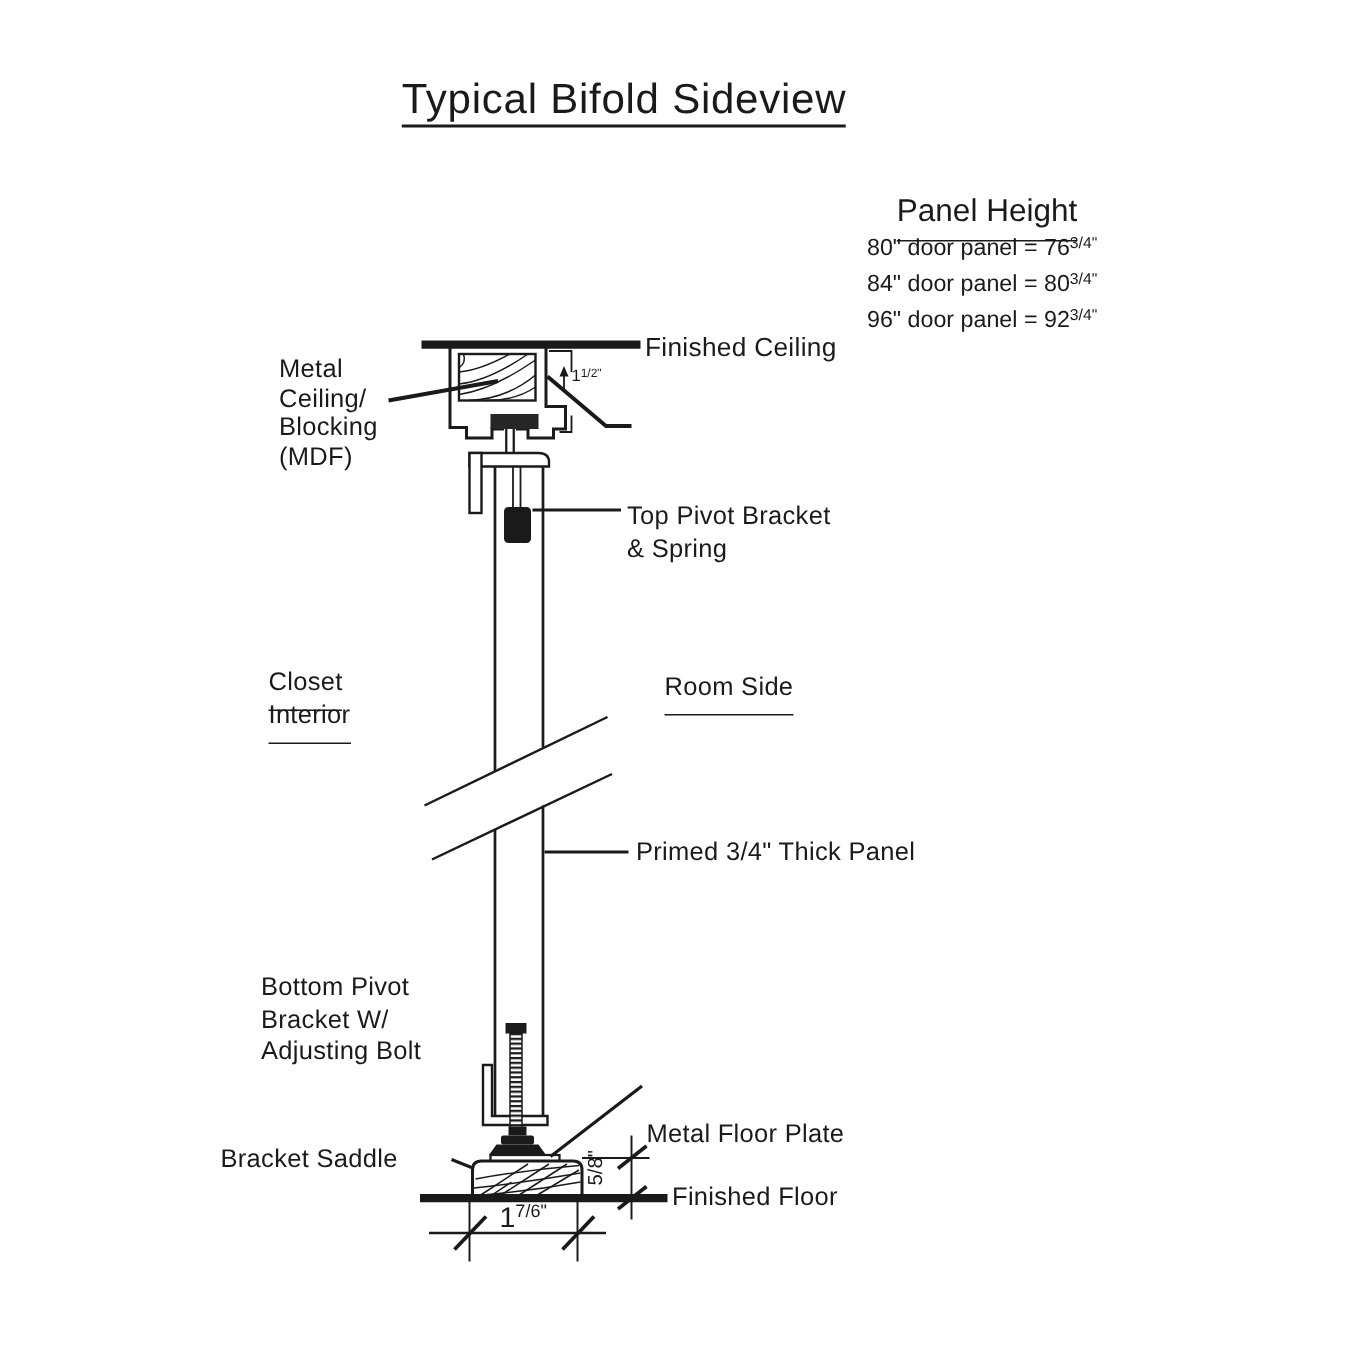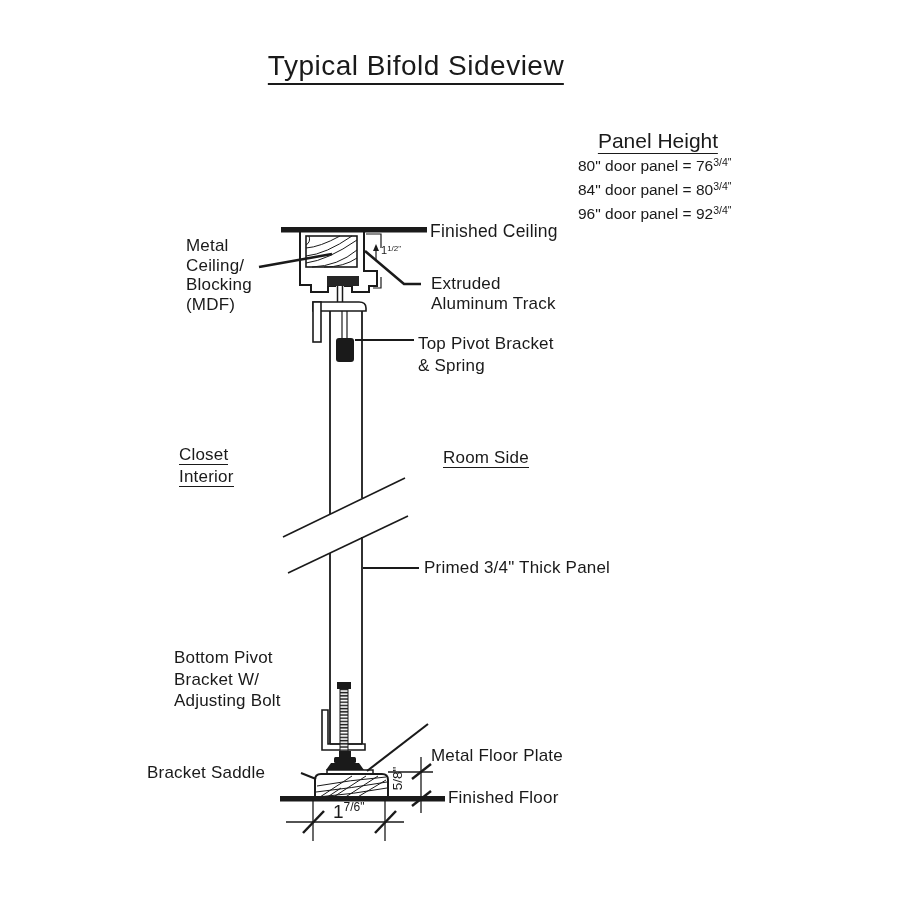--- a/index.html
+++ b/index.html
@@ -3,26 +3,26 @@
 <meta charset="utf-8">
 <style>
   html,body{margin:0;padding:0;background:#fff;}
   .stage{
     position:relative;width:780px;height:900px;background:#ffffff;
     font-family:"Liberation Sans", sans-serif;color:#1a1a1a;overflow:hidden;
   }
   .stage svg{position:absolute;left:0;top:0;}
   .lbl{position:absolute;white-space:nowrap;line-height:19.5px;font-size:17px;letter-spacing:.2px;}
   .lbl.lh21{line-height:21.5px;}
-  .u{border-bottom:1.6px solid #1a1a1a;padding-bottom:0;}
+  .u{border-bottom:1.6px solid #1a1a1a;padding-bottom:9px;}
   .title{position:absolute;top:50px;left:416px;transform:translateX(-50%);
     font-size:28px;letter-spacing:.5px;}
   .title span{border-bottom:2px solid #1a1a1a;padding-bottom:2px;}
   .ph-head{position:absolute;top:129px;left:658px;transform:translateX(-50%);font-size:21px;}
-  .ph-head span{border-bottom:1.8px solid #1a1a1a;padding-bottom:1px;}
+  .ph-head span{border-bottom:1.8px solid #1a1a1a;padding-bottom:8px;}
   .ph-rows{position:absolute;top:152px;left:578px;font-size:15.5px;line-height:20px;}
   .sup{font-size:10.5px;vertical-align:5px;letter-spacing:0;}
   .dim-small{position:absolute;left:381px;top:244px;font-size:11px;}
   .dim-small .s{font-size:8px;vertical-align:3px;}
   .dim-rot{position:absolute;left:372px;top:771px;width:50px;text-align:center;
     font-size:13.5px;transform:rotate(-90deg);}
   .dim-wide{position:absolute;left:333px;top:800px;font-size:19px;}
   .dim-wide .s{font-size:12px;vertical-align:7px;}
 </style>
 </head>
@@ -163,24 +163,20 @@
 
   <div class="lbl" style="left:430px;top:222px;font-size:17.5px;">Finished Ceiling</div>
 
   <div class="lbl" style="left:186px;top:236px;">
     <div>Metal</div>
     <div>Ceiling/</div>
     <div>Blocking</div>
     <div>(MDF)</div>
   </div>
 
-  <div class="lbl" style="left:431px;top:274px;">
-    <div>Extruded</div>
-    <div>Aluminum Track</div>
-  </div>
 
   <div class="lbl lh21" style="left:418px;top:333px;">
     <div>Top Pivot Bracket</div>
     <div>&amp; Spring</div>
   </div>
 
   <div class="lbl lh21" style="left:179px;top:444px;">
     <div><span class="u">Closet</span></div>
     <div><span class="u">Interior</span></div>
   </div>

